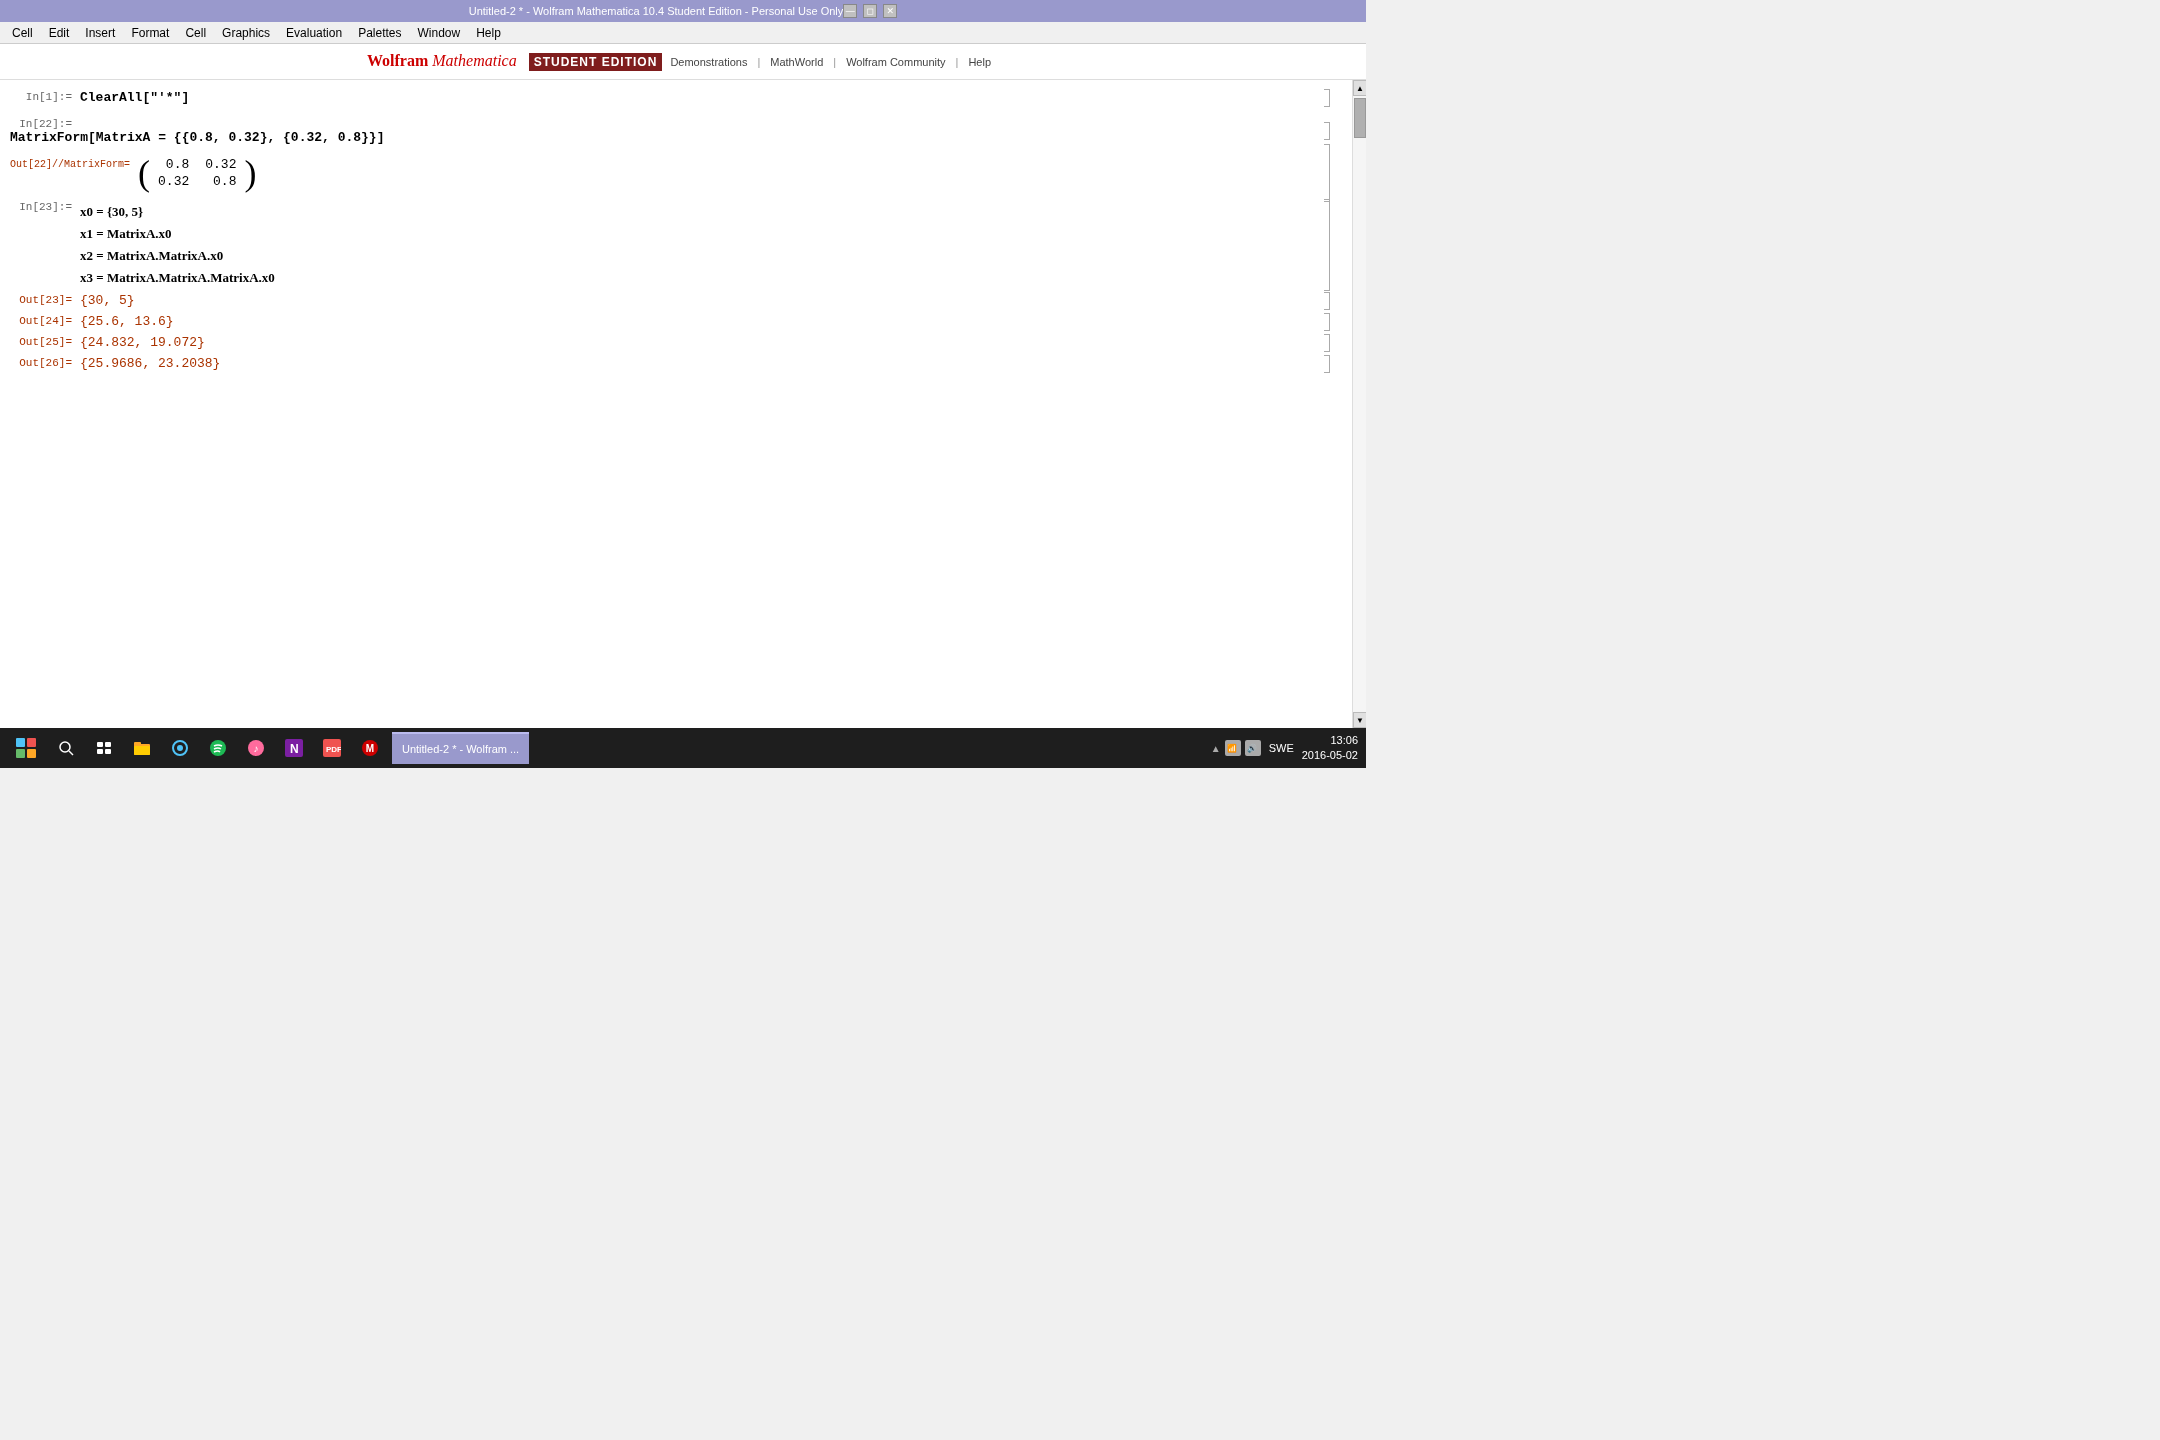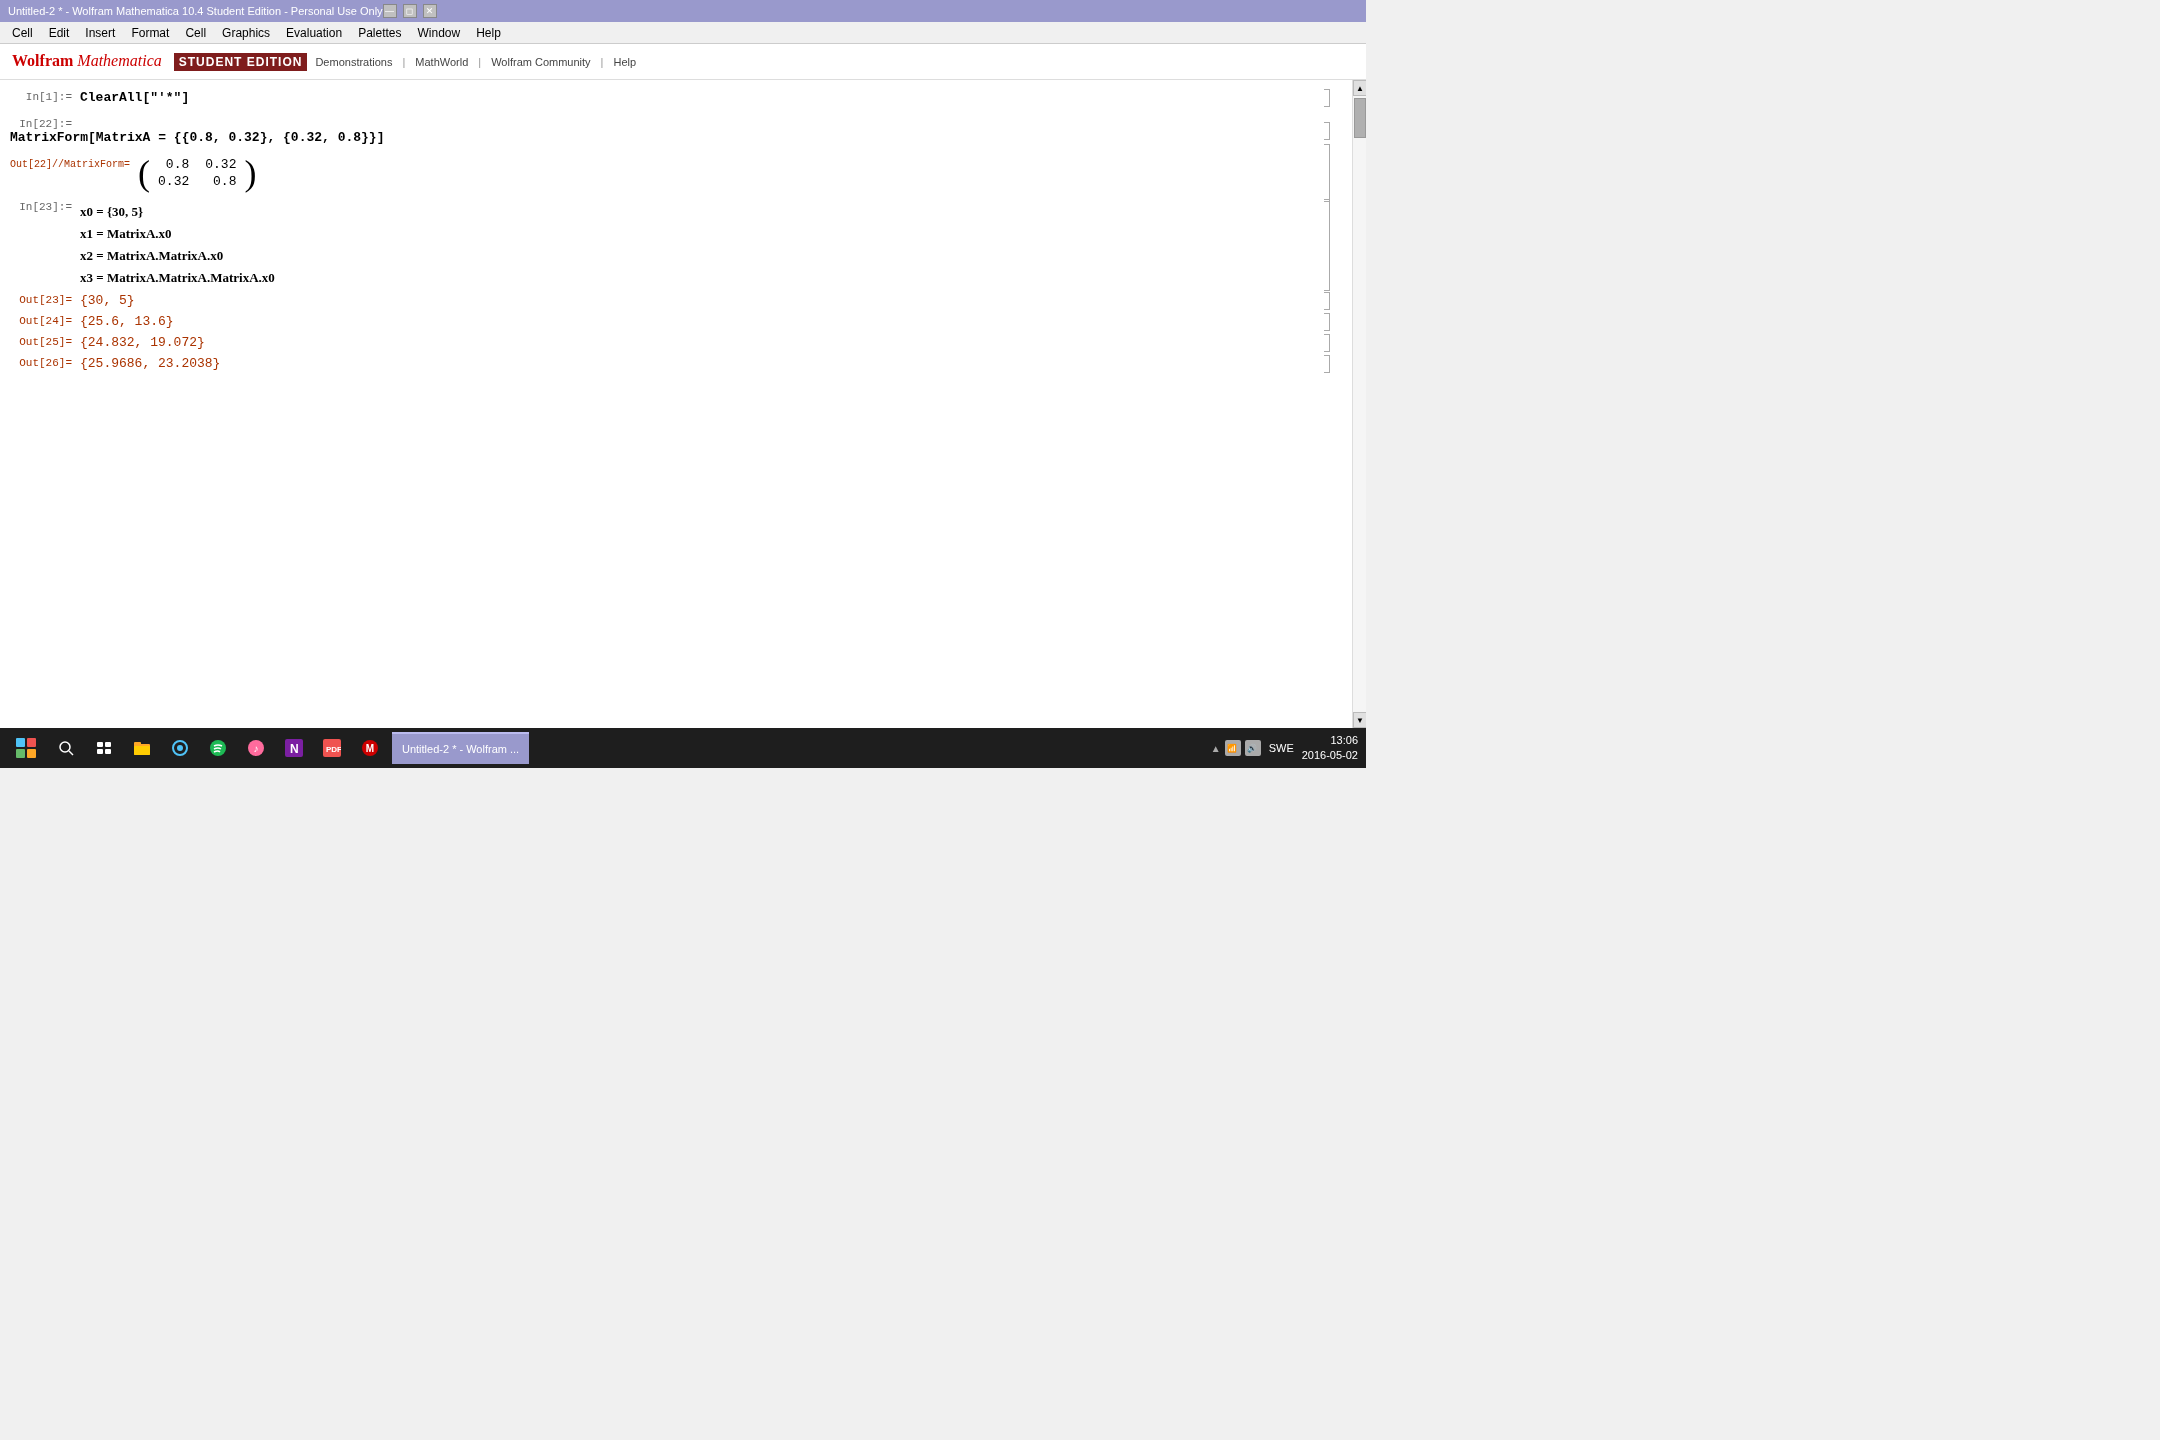--- a/index.html
+++ b/index.html
@@ -12,21 +12,21 @@
       overflow: hidden;
       position: relative;
     }
 
     
     #title-bar {
       background: #9999cc;
       height: 22px;
       display: flex;
       align-items: center;
-      justify-content: flex-start;
+      justify-content: center;
       padding: 0 8px;
       color: white;
       font-size: 11px;
     }
     #title-bar-controls {
       display: flex;
       gap: 6px;
     }
     .title-btn {
       width: 14px;
@@ -54,21 +54,21 @@
       padding: 2px 8px;
       cursor: pointer;
     }
 
     
     #logo-bar {
       background: white;
       height: 36px;
       display: flex;
       align-items: center;
-      justify-content: flex-start;
+      justify-content: center;
       padding: 0 12px;
       border-bottom: 1px solid #ddd;
     }
     #wolfram-logo {
       display: flex;
       align-items: baseline;
       gap: 4px;
     }
     #wolfram-text {
       font-size: 16px;

